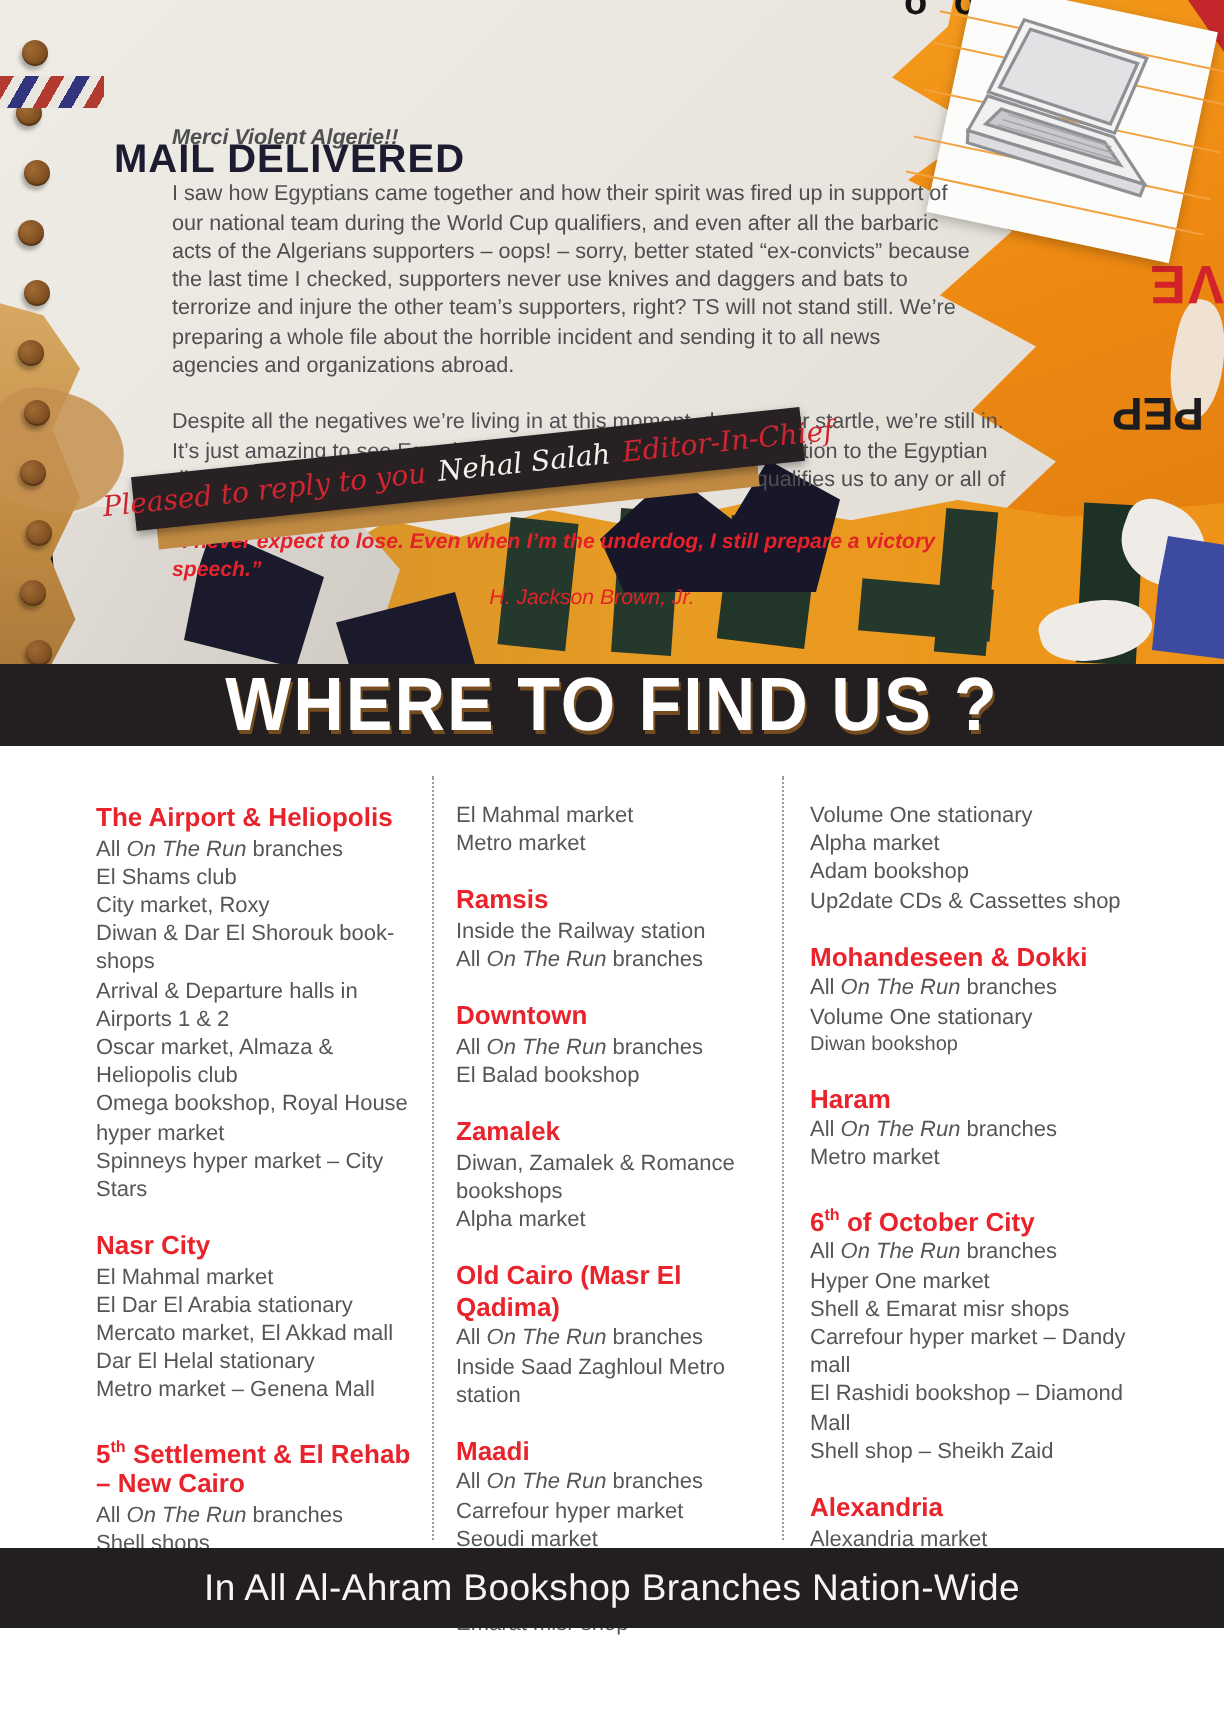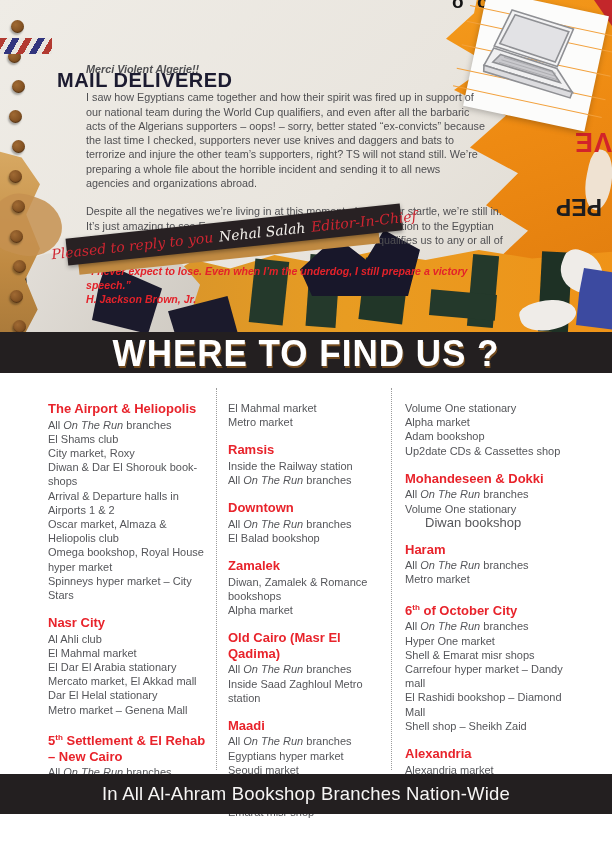--- a/index.html
+++ b/index.html
@@ -64,21 +64,21 @@
   .airmail{left:0;top:38px;width:52px;height:16px;
     background:repeating-linear-gradient(120deg,#b23a31 0 6px,#e9e6e0 6px 11px,#32357e 11px 17px,#e9e6e0 17px 22px);}
   .mail-header{left:57px;top:34px;color:#1c1b30;font-size:20px;font-weight:900;letter-spacing:.5px;margin-top:35px;}
 
   
   .letter{position:absolute;left:48px;top:62px;width:420px;margin-left:38px;}
   .salutation{color:#e3222a;font-size:14px;font-weight:bold;font-style:italic;margin:0 0 3px 0;}
   .letter p{margin:0 0 14px 0;color:#4f4f52;font-size:10.8px;line-height:14.3px;width:400px;}
   .letter p.p2{width:420px;margin-bottom:2px;}
   .quote{color:#e3222a;font-size:10.6px;line-height:14px;font-weight:bold;font-style:italic;width:420px;}
-  .quote-author{color:#e3222a;font-size:10.6px;font-weight:bold;font-style:italic;margin-top:1px;}
+  .quote-author{color:#e3222a;font-size:10.6px;font-weight:normal;font-style:italic;margin-top:1px;text-align:center;}
 
   
   .ribbon-tape{left:78px;top:246px;width:302px;height:13px;background:#c08a42;transform:rotate(-6deg);}
   .ribbon{left:66px;top:221px;width:336px;height:27px;background:#282123;transform:rotate(-6deg);
     display:flex;align-items:center;justify-content:center;white-space:nowrap;
     box-shadow:0 2px 4px rgba(0,0,0,.35);font-family:"DejaVu Serif",serif;font-style:italic;font-size:14px;}
   .ribbon .lead,.ribbon .title{color:#cf2531;}
   .ribbon .name{color:#f4f1ec;margin:0 6px;}
 
   
@@ -94,21 +94,21 @@
   .divider{position:absolute;top:388px;height:382px;width:0;border-left:1px dotted #9b9b9b;}
   .d1{left:216px;} .d2{left:391px;}
   .column{position:absolute;top:401px;}
   .col1{left:48px;width:162px;}
   .col2{left:228px;width:155px;}
   .col3{left:405px;width:172px;}
   .section{margin-bottom:13px;}
   .sec-heading{margin:0 0 1px 0;color:#e8232b;font-size:13px;font-weight:bold;line-height:15.5px;}
   .sec-heading sup{font-size:62%;}
   .item{color:#55565a;font-size:11px;line-height:14.2px;}
-  .item.small{font-size:13px;line-height:13px;margin-left:20px;}
+  .item.small{font-size:10px;line-height:13px;}
 </style>
 </head>
 <body>
 
 <div class="page">
 
   <div class="collage">
     <div class="shape orange-blob"></div>
     <div class="shape amber-band"></div>
     <div class="shape grey-paper"></div>
@@ -200,21 +200,20 @@
         <div class="item">El Shams club</div>
         <div class="item">City market, Roxy</div>
         <div class="item">Diwan &amp; Dar El Shorouk book-shops</div>
         <div class="item">Arrival &amp; Departure halls in Airports 1 &amp; 2</div>
         <div class="item">Oscar market, Almaza &amp; Heliopolis club</div>
         <div class="item">Omega bookshop, Royal House hyper market</div>
         <div class="item">Spinneys hyper market – City Stars</div>
       </div>
       <div class="section">
         <h3 class="sec-heading">Nasr City</h3>
-        <div class="item">Al Ahli club</div>
         <div class="item">El Mahmal market</div>
         <div class="item">El Dar El Arabia stationary</div>
         <div class="item">Mercato market, El Akkad mall</div>
         <div class="item">Dar El Helal stationary</div>
         <div class="item">Metro market – Genena Mall</div>
       </div>
       <div class="section">
         <h3 class="sec-heading">5<sup>th</sup> Settlement &amp; El Rehab – New Cairo</h3>
         <div class="item">All <i>On The Run</i> branches</div>
         <div class="item">Shell shops</div>
@@ -241,21 +240,21 @@
         <div class="item">Alpha market</div>
       </div>
       <div class="section">
         <h3 class="sec-heading">Old Cairo (Masr El Qadima)</h3>
         <div class="item">All <i>On The Run</i> branches</div>
         <div class="item">Inside Saad Zaghloul Metro station</div>
       </div>
       <div class="section">
         <h3 class="sec-heading">Maadi</h3>
         <div class="item">All <i>On The Run</i> branches</div>
-        <div class="item">Egyptians hyper market</div>
+        <div class="item">Carrefour hyper market</div>
         <div class="item">Seoudi market</div>
         <div class="item">Bekeer stationary</div>
         <div class="item">El Kotob Khan</div>
         <div class="item">Emarat misr shop</div>
       </div>
     </div>
   <div class="column col3">
       <div class="section">
         <div class="item">Volume One stationary</div>
         <div class="item">Alpha market</div>

